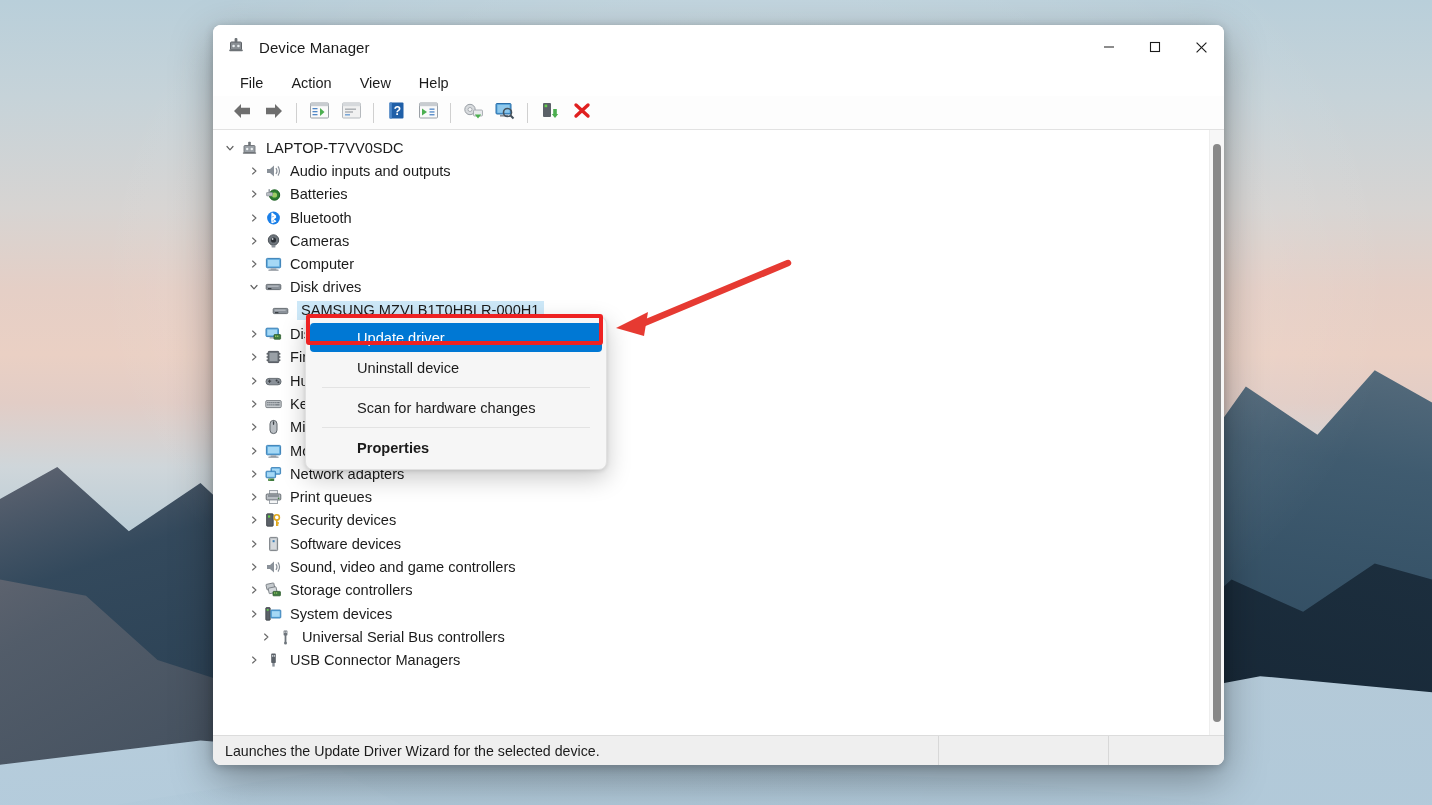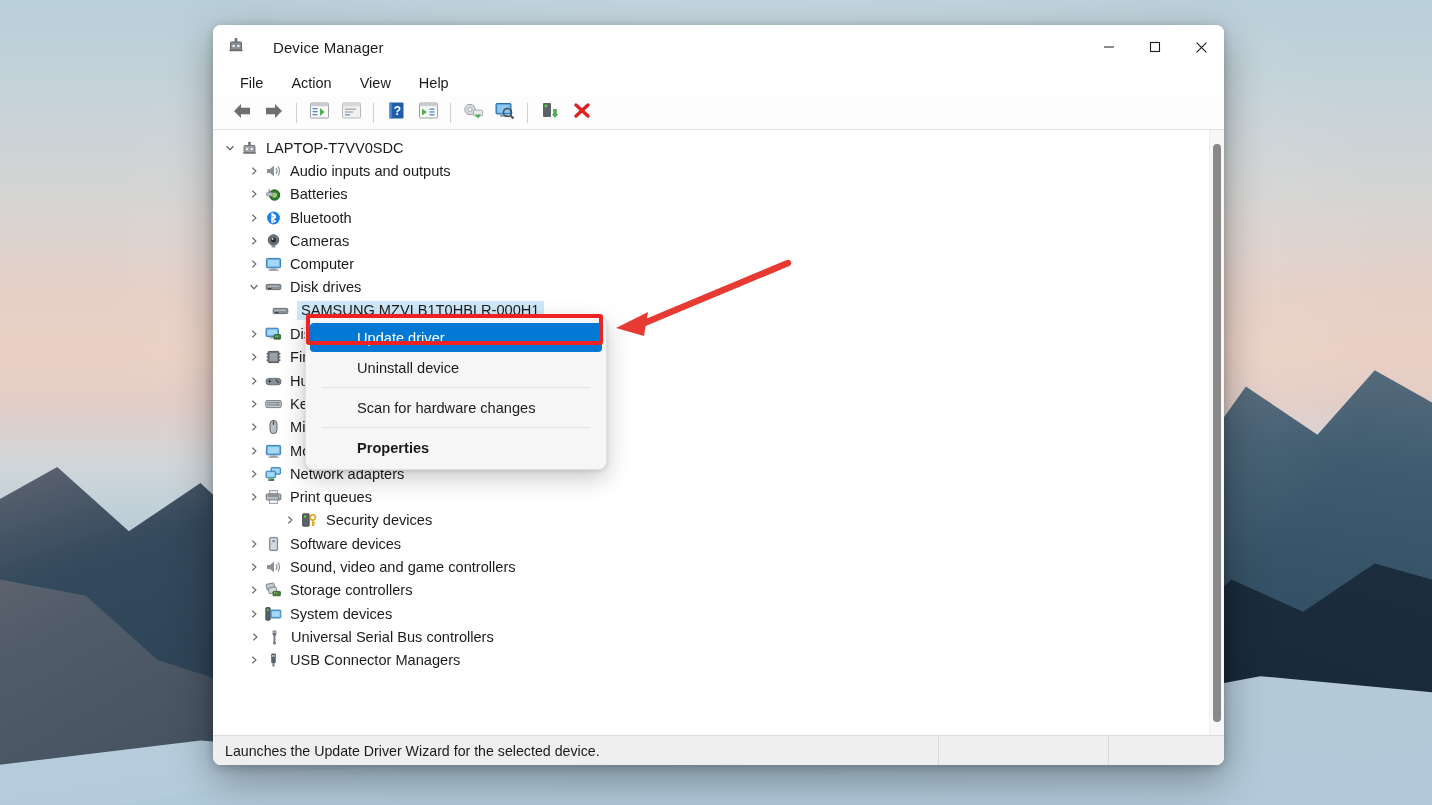--- a/index.html
+++ b/index.html
@@ -80,21 +80,21 @@
 
   
   .titlebar {
     height: 44px;
     display: flex;
     align-items: center;
     background: #ffffff;
     flex: 0 0 auto;
     position: relative;
   }
-  .title-left { display: flex; align-items: center; padding-left: 14px; gap: 28px; }
+  .title-left { display: flex; align-items: center; padding-left: 14px; gap: 14px; }
   .title-text { font-size: 15px; color: #1b1b1b; letter-spacing: .1px; }
 
   .win-controls { margin-left: auto; display: flex; height: 44px; }
   .win-btn {
     width: 46px; height: 44px;
     display: flex; align-items: center; justify-content: center;
     background: transparent;
   }
   .win-btn svg { display: block; }
 
@@ -731,21 +731,21 @@
               <rect x="1.2" y="5" width="14.6" height="6" rx="1" fill="#b9bec3" stroke="#5e646a" stroke-width=".9"></rect>
               <rect x="3" y="6.4" width="11" height="1.2" fill="#6e757c"></rect>
               <rect x="4.4" y="11" width="8.2" height="3.4" fill="#f4f5f6" stroke="#8a9199" stroke-width=".8"></rect>
               <circle cx="13.6" cy="9.4" r=".8" fill="#3f7c3f"></circle>
             </svg>
           </span>
           <span class="row-label">Print queues</span>
         </div>
 
 
-        <div class="tree-row" style="padding-left:32px;margin-left:36px;">
+        <div class="tree-row" style="padding-left:32px;">
           <span class="chev">
             <svg width="10" height="10" viewBox="0 0 10 10">
                 <path d="M3.6 2 L6.9 5 L3.6 8" fill="none" stroke="#6a6a6a" stroke-width="1.15" stroke-linecap="round" stroke-linejoin="round"></path>
               </svg>
           </span>
           <span class="ico">
             <svg width="17" height="16" viewBox="0 0 17 16">
               <rect x="1.6" y="1.8" width="6.6" height="12.4" rx=".8" fill="#5b6168" stroke="#3a3f44" stroke-width=".8"></rect>
               <rect x="3" y="3.4" width="2.2" height="2.2" fill="#63d34a"></rect>
               <circle cx="11.8" cy="5.4" r="2.6" fill="none" stroke="#e0a81c" stroke-width="1.6"></circle>
@@ -816,21 +816,21 @@
             <svg width="17" height="16" viewBox="0 0 17 16">
               <rect x=".8" y="1.6" width="4.4" height="12.6" rx=".7" fill="#5b6168" stroke="#3a3f44" stroke-width=".8"></rect>
               <rect x="1.8" y="3" width="1.8" height="1.8" fill="#63d34a"></rect>
               <rect x="5.8" y="4" width="10" height="8" rx=".8" fill="#5aa8dd" stroke="#3a7fb5" stroke-width=".9"></rect>
               <rect x="6.9" y="5.2" width="7.8" height="5.6" fill="#a5d8f5"></rect>
             </svg>
           </span>
           <span class="row-label">System devices</span>
         </div>
 
-        <div class="tree-row" style="padding-left:33px;">
+        <div class="tree-row" style="padding-left:44px;">
           <span class="chev">
             <svg width="10" height="10" viewBox="0 0 10 10">
                 <path d="M3.6 2 L6.9 5 L3.6 8" fill="none" stroke="#6a6a6a" stroke-width="1.15" stroke-linecap="round" stroke-linejoin="round"></path>
               </svg>
           </span>
           <span class="ico">
             <svg width="17" height="16" viewBox="0 0 17 16">
               <rect x="6.6" y="1.4" width="3.8" height="5" rx=".6" fill="#6e757c"></rect>
               <rect x="7.6" y="6" width="1.8" height="7.2" fill="#6e757c"></rect>
               <circle cx="8.5" cy="14" r="1.5" fill="#6e757c"></circle>

